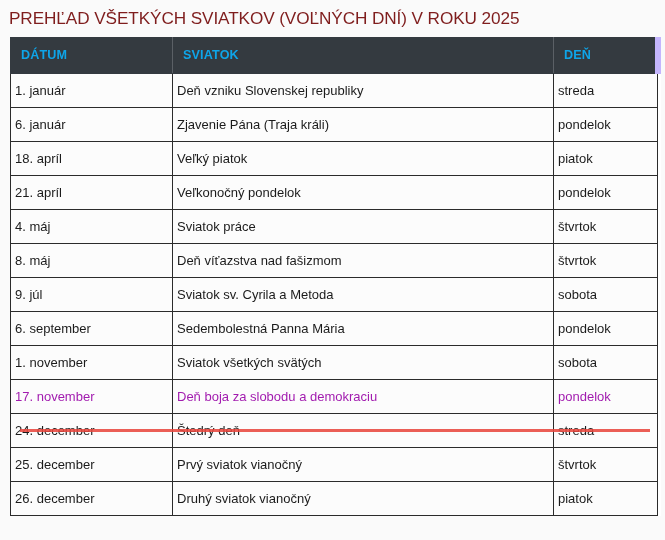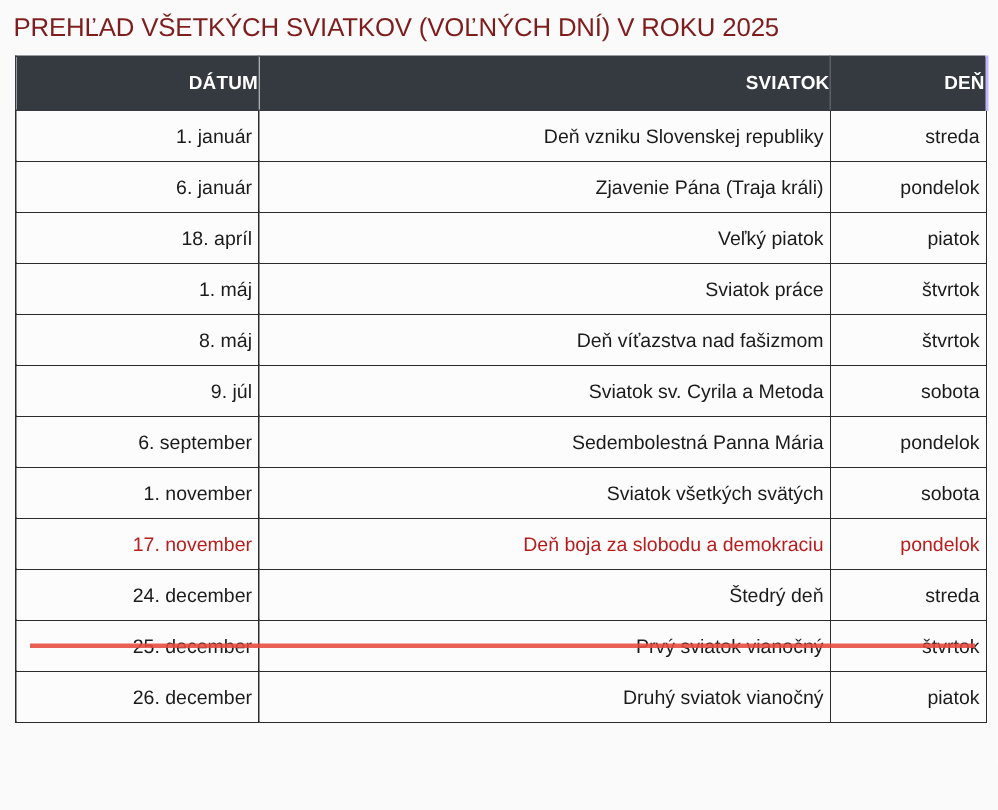--- a/index.html
+++ b/index.html
@@ -48,54 +48,54 @@
     background: #ffffff;
   }
 
   .holiday-table col.c-date  { width: 162px; }
   .holiday-table col.c-name  { width: 381px; }
   .holiday-table col.c-day   { width: 104px; }
 
   
   .holiday-table thead th {
     background: #343a40;
-    color: #ffffff;
+    color: #0ea5e9;
     font-size: 12.6px;
     font-weight: bold;
-    text-align: right;
+    text-align: left;
     padding: 0 0 0 10px;
     height: 35px;
     line-height: 35px;
     border: 1px solid #343a40;
     border-right: 1px solid #5b6066;
     letter-spacing: 0.15px;
     white-space: nowrap;
     overflow: hidden;
   }
   .holiday-table thead th:last-child {
-    border-right: 2px solid #c4b5fd;
+    border-right: 6px solid #c4b5fd;
   }
 
   
   .holiday-table tbody td {
     height: 33px;
     line-height: 33px;
     font-size: 13px;
     color: #1b1b1b;
-    text-align: right;
+    text-align: left;
     background: #fcfcfc;
     border: 1px solid #2b2b2b;
     padding: 0 4px;
     white-space: nowrap;
     overflow: hidden;
     position: relative;
   }
 
   tr.row-struck td {
-    color: #b91c1c;
+    color: #a21caf;
   }
 
   
   .strike-overlay {
     position: absolute;
     left: 20px;
     top: 420px;
     width: 630px;
     height: 3px;
     background: #e8483f;
@@ -133,21 +133,26 @@
           <td>6. január</td>
           <td>Zjavenie Pána (Traja králi)</td>
           <td>pondelok</td>
         </tr>
         <tr>
           <td>18. apríl</td>
           <td>Veľký piatok</td>
           <td>piatok</td>
         </tr>
         <tr>
-          <td>1. máj</td>
+          <td>21. apríl</td>
+          <td>Veľkonočný pondelok</td>
+          <td>pondelok</td>
+        </tr>
+        <tr>
+          <td>4. máj</td>
           <td>Sviatok práce</td>
           <td>štvrtok</td>
         </tr>
         <tr>
           <td>8. máj</td>
           <td>Deň víťazstva nad fašizmom</td>
           <td>štvrtok</td>
         </tr>
         <tr>
           <td>9. júl</td>

